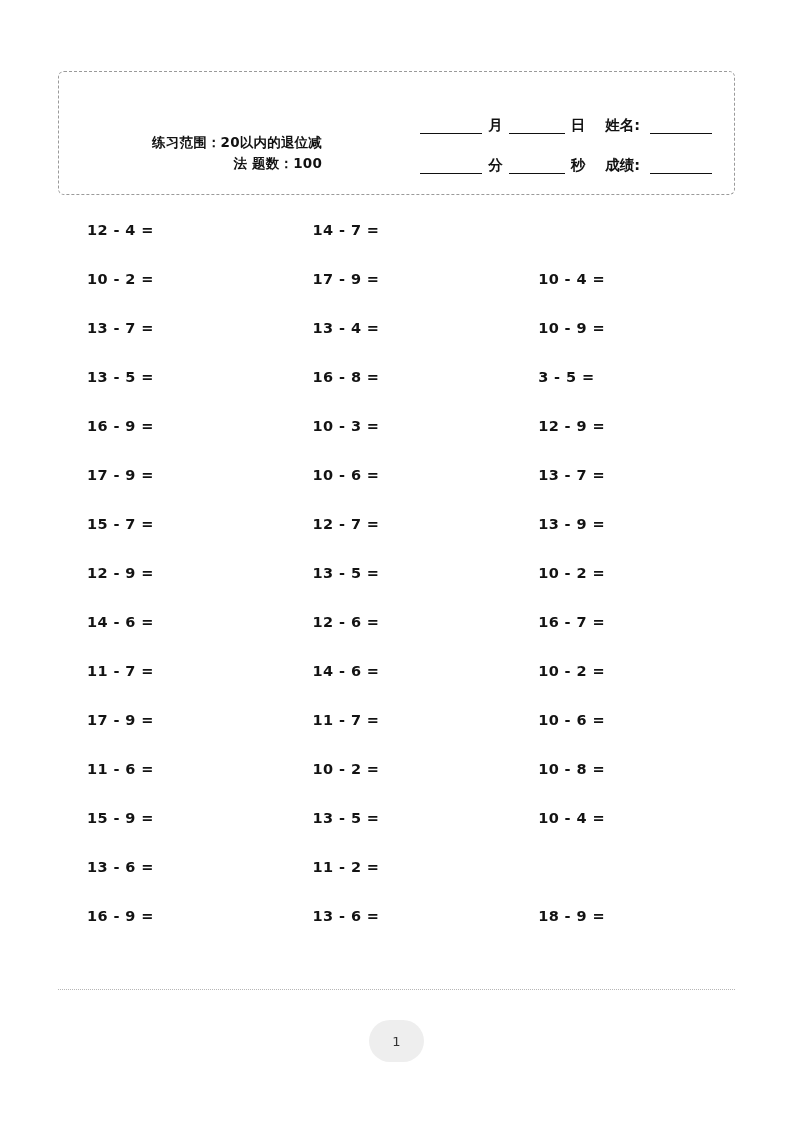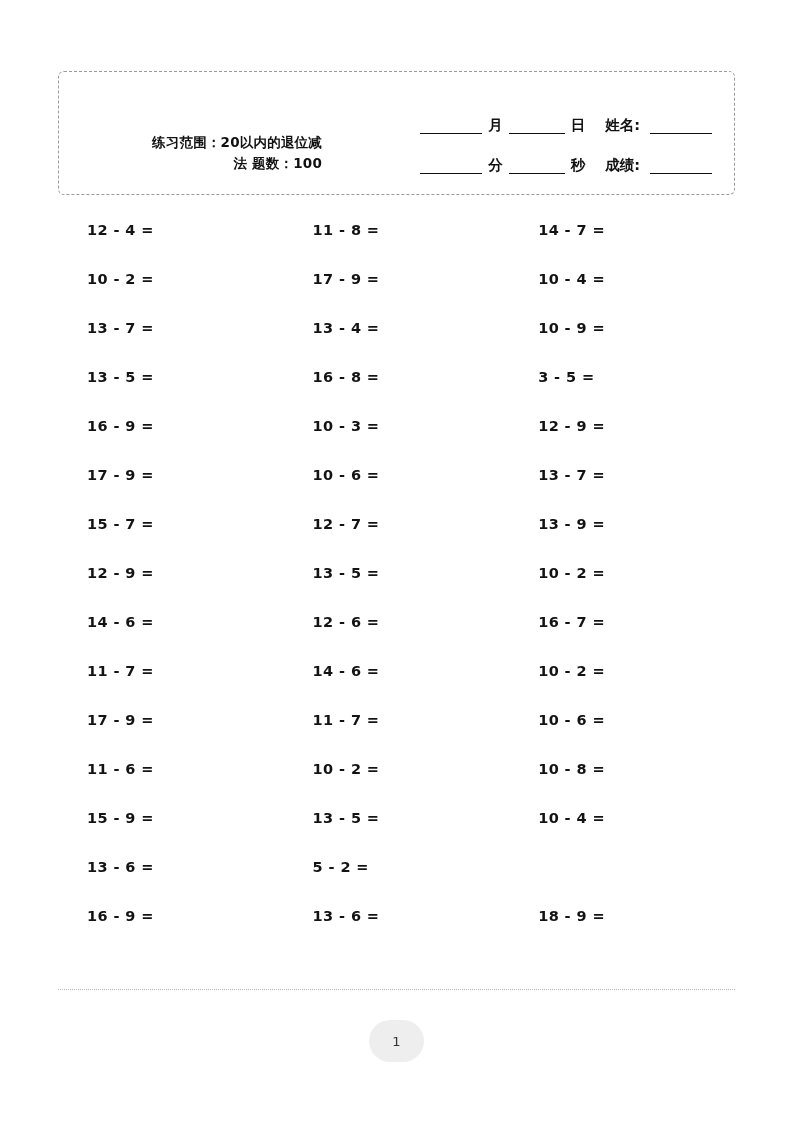--- a/index.html
+++ b/index.html
@@ -161,23 +161,20 @@
     </div>
   </div>
 
   <div class="grid">
 
     <div class="row">
       <div class="cell">
           <span class="q">12 - 4 =</span>
         </div>
       <div class="cell">
-          <span class="q">11 - 8 =</span>
-        </div>
-      <div class="cell">
           <span class="q">14 - 7 =</span>
         </div>
     </div>
 
     <div class="row">
       <div class="cell">
           <span class="q">10 - 2 =</span>
         </div>
       <div class="cell">
           <span class="q">17 - 9 =</span>
@@ -317,21 +314,21 @@
       <div class="cell">
           <span class="q">10 - 4 =</span>
         </div>
     </div>
 
     <div class="row">
       <div class="cell">
           <span class="q">13 - 6 =</span>
         </div>
       <div class="cell">
-          <span class="q">5 - 2 =</span>
+          <span class="q">11 - 2 =</span>
         </div>
     </div>
 
     <div class="row">
       <div class="cell">
           <span class="q">16 - 9 =</span>
         </div>
       <div class="cell">
           <span class="q">13 - 6 =</span>
         </div>

